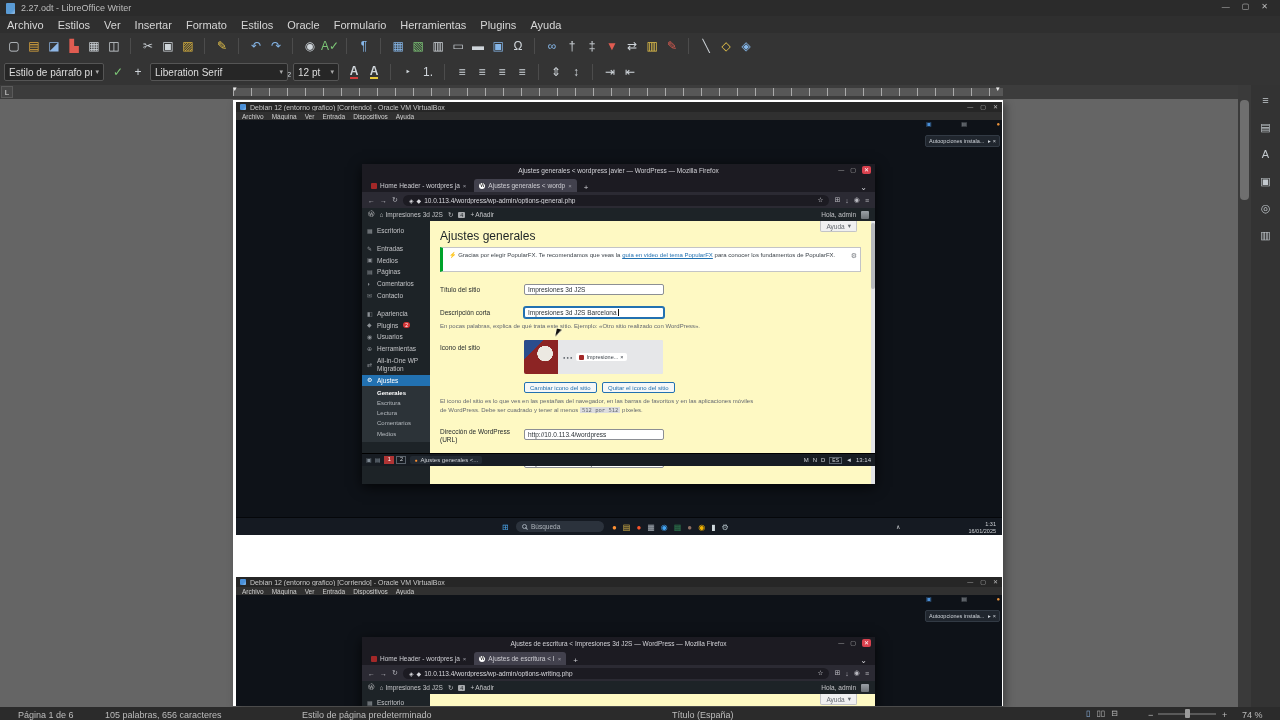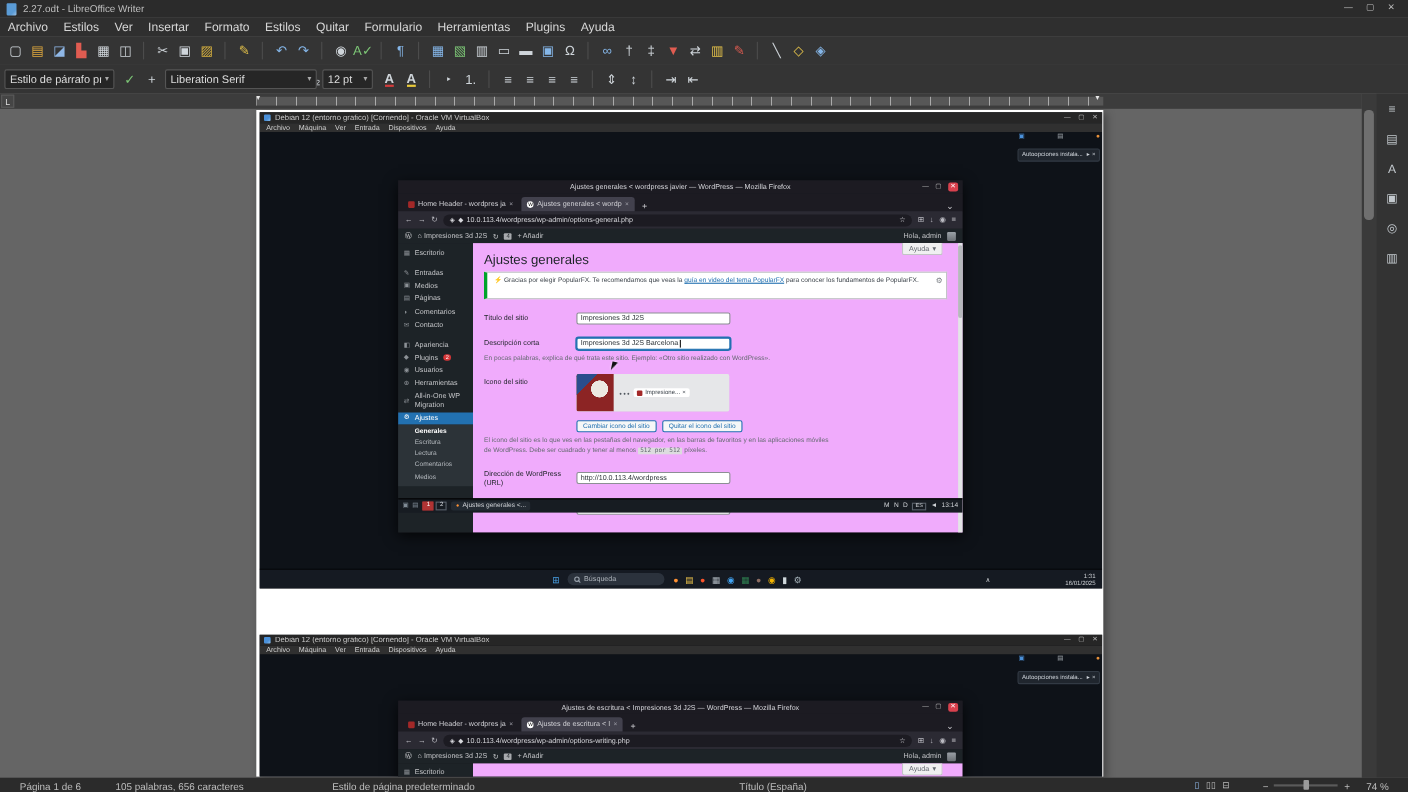--- a/index.html
+++ b/index.html
@@ -74,21 +74,21 @@
 .wp-side .it{display:flex;align-items:center;gap:3px;padding:2px 5px;line-height:1.2}
 .wp-side .it .g{font-size:6px;color:#8c9196;width:7px;flex:none}
 .wp-side .it.gap{margin-top:6px}
 .wp-side .it.active{background:#2271b1;color:#fff}
 .wp-side .it.active .g{color:#fff}
 .wp-side .bd{background:#d63638;color:#fff;border-radius:5px;font-size:5px;padding:0 2px;margin-left:2px}
 .wp-side .lb{white-space:normal}
 .wp-sub{background:#2c3338;padding:2px 0 3px 15px;font-size:6px;color:#b4b9be}
 .wp-sub .it{padding:1.5px 0;display:block}
 .wp-sub .it.current .lb{color:#fff;font-weight:bold}
-.wp-content{flex:1;background:#f0abfc;position:relative;color:#3c434a}
+.wp-content{flex:1;background:#fef9c3;position:relative;color:#3c434a}
 .helptab{position:absolute;border:1px solid #c3c4c7;border-top:none;background:#f0f0f1;color:#646970;font-size:6.5px;padding:1px 5px;border-radius:0 0 2px 2px;display:flex;gap:3px;align-items:center}
 .wp-h1{position:absolute;font-size:12px;font-weight:500;color:#1d2327}
 .notice{position:absolute;background:#fff;border:1px solid #c3c4c7;border-left:3px solid #00a32a;font-size:6px;line-height:1.5;padding:3px 14px 3px 6px;color:#3c434a}
 .notice .lnk{color:#2271b1;text-decoration:underline}
 .notice .gear{position:absolute;right:3px;top:3px;color:#787c82;font-size:7px}
 .flabel{position:absolute;font-size:6.5px;color:#1d2327;line-height:1.3;width:82px}
 .finput{position:absolute;height:11px;background:#fff;border:1px solid #8c8f94;border-radius:2px;font-size:6.5px;color:#2c3338;display:flex;align-items:center;padding:0 3px;white-space:nowrap;overflow:hidden}
 .finput.focus{border-color:#2271b1;box-shadow:0 0 0 1px #2271b1}
 .caretline{width:1px;height:7px;background:#111;margin-left:1px}
 .fhelp{position:absolute;font-size:6px;color:#646970;line-height:1.45;white-space:nowrap}
@@ -150,21 +150,21 @@
       <span class="it ">
         <span class="lb">Insertar</span>
       </span>
       <span class="it ">
         <span class="lb">Formato</span>
       </span>
       <span class="it ">
         <span class="lb">Estilos</span>
       </span>
       <span class="it ">
-        <span class="lb">Quitar</span>
+        <span class="lb">Oracle</span>
       </span>
       <span class="it ">
         <span class="lb">Formulario</span>
       </span>
       <span class="it ">
         <span class="lb">Herramientas</span>
       </span>
       <span class="it ">
         <span class="lb">Plugins</span>
       </span>

